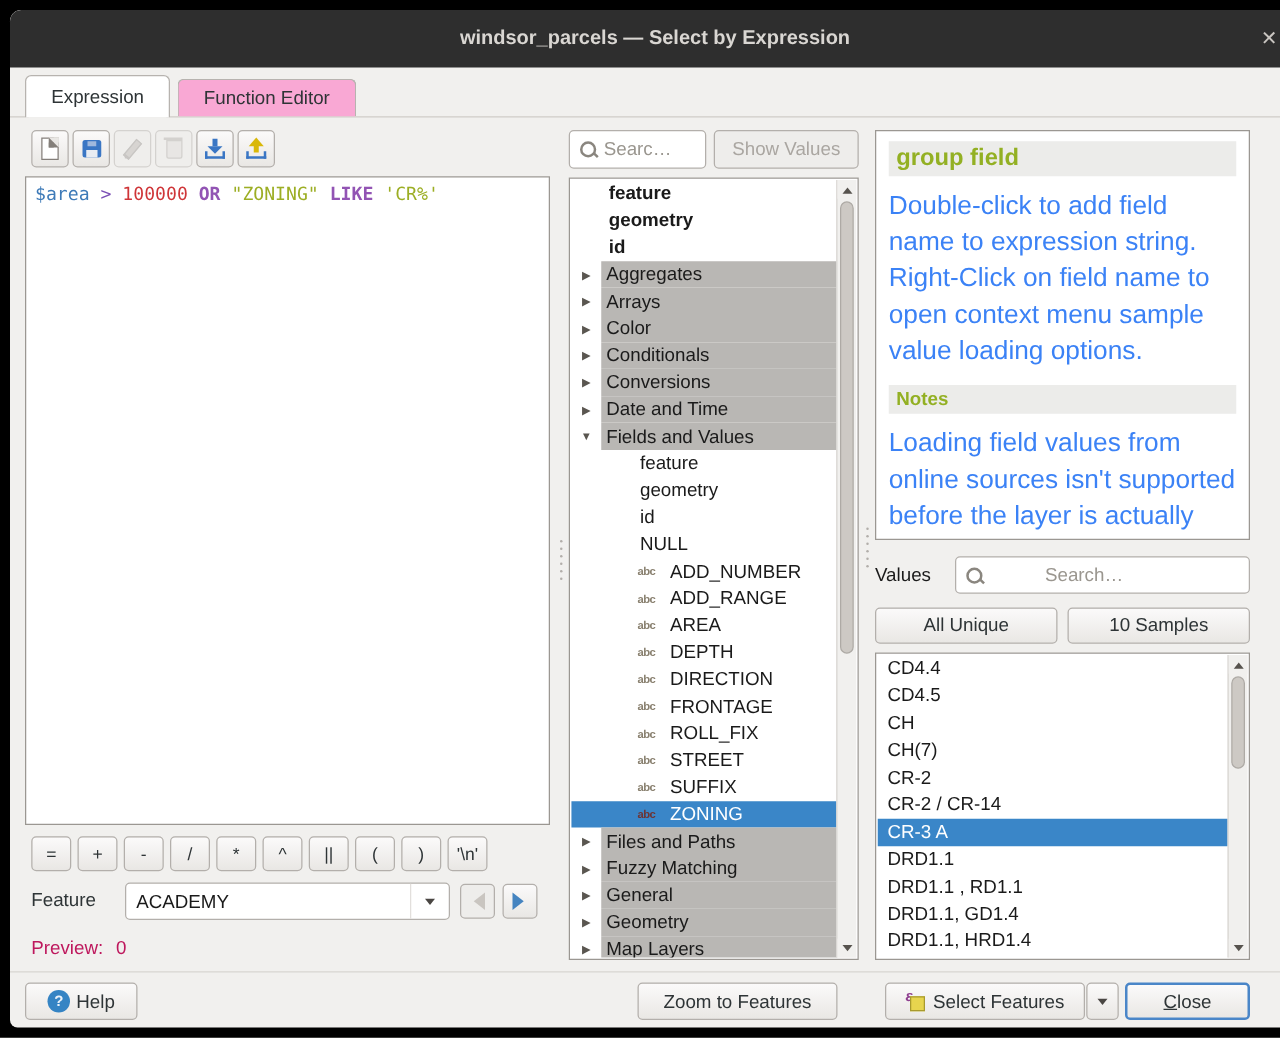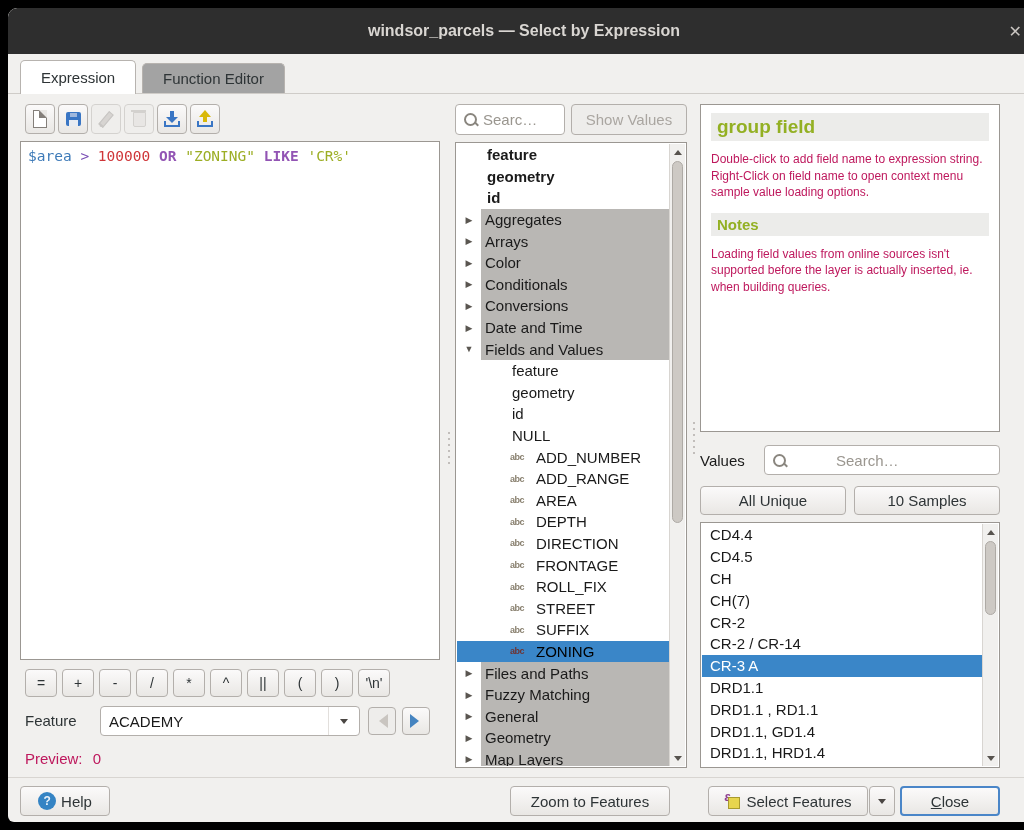--- a/index.html
+++ b/index.html
@@ -8,21 +8,21 @@
     background:#f1f0ee;border-radius:9px 9px 6px 6px;overflow:hidden;padding-left:24px;}
   
   .titlebar{position:absolute;left:0;top:0;right:0;height:46px;background:#2e2e2e;
     border-radius:9px 9px 0 0;display:flex;align-items:center;justify-content:center;}
   .titlebar .title{color:#d9d6d2;font-size:16px;font-weight:bold;}
   .close-x{position:absolute;right:18px;top:0;height:46px;display:flex;align-items:center;
     color:#c9c5c1;font-size:16px;cursor:pointer;}
   
   .tabbar{position:absolute;left:0;top:52px;right:0;height:33px;border-bottom:1px solid #cfccc8;}
   .tab{position:absolute;top:3px;height:29px;padding:0 20px;display:flex;align-items:center;
-    font-size:15px;color:#2e3436;background:#a3a3a3;border:1px solid #b7b3af;
+    font-size:15px;color:#2e3436;background:#f9a8d4;border:1px solid #b7b3af;
     border-bottom:none;border-radius:5px 5px 0 0;}
   .tab.active{top:0;height:33px;background:#ffffff;z-index:2;}
   .tab.t1{left:12px;}
   .tab.t2{left:134px;}
   
   .btn{box-sizing:border-box;display:flex;align-items:center;justify-content:center;
     background:linear-gradient(#fbfafa,#e9e7e4);border:1px solid #b3afab;border-radius:4px;
     font-size:15px;color:#2e3436;cursor:pointer;}
   .btn.disabled{color:#aaa6a1;background:#eeedeb;cursor:default;}
   
@@ -75,36 +75,36 @@
   .panel-list{position:absolute;background:#fff;border:1px solid #9b9792;box-sizing:border-box;overflow:hidden;}
   #fn-tree{left:447px;top:134px;width:232px;height:626px;}
   .fn-rows{position:absolute;left:1px;top:1px;right:16px;bottom:1px;overflow:hidden;}
   .fn-row{height:21.6px;display:flex;align-items:center;font-size:15px;color:#1a1a1a;}
   .fn-row .tri{width:24px;text-align:center;font-size:9px;color:#5a5650;flex:none;}
   .fn-row .band{flex:1;height:100%;display:flex;align-items:center;background:#b9b7b4;padding-left:4px;}
   .fn-row.special .lbl{font-weight:bold;margin-left:30px;}
   .fn-row.child .lbl{margin-left:55px;}
   .fn-row.field .abc{margin-left:53px;width:26px;font-size:9px;font-weight:bold;color:#89806f;letter-spacing:-.5px;flex:none;}
   .fn-row.selected{background:#3a86c8;}
-  .fn-row.selected .lbl{color:#000000;}
+  .fn-row.selected .lbl{color:#ffffff;}
   .fn-row.selected .abc{color:#6e3434;}
   
   .sbar{position:absolute;top:1px;bottom:1px;right:1px;width:15px;background:#f1f0ee;border-left:1px solid #d8d5d1;}
   .sb-btn{position:absolute;left:0;right:0;height:15px;display:flex;align-items:center;justify-content:center;background:#f1f0ee;}
   .sb-btn.up{top:0;}
   .sb-btn.down{bottom:0;}
   .sb-tri-up{width:0;height:0;border:4px solid transparent;border-bottom:5px solid #57534e;margin-bottom:3px;}
   .sb-tri-down{width:0;height:0;border:4px solid transparent;border-top:5px solid #57534e;margin-top:3px;}
   .sb-thumb{position:absolute;left:2px;right:2px;background:#cdc9c4;border:1px solid #aeaaa5;border-radius:6px;}
   
   .helpbox{position:absolute;left:692px;top:96px;width:300px;height:328px;background:#fff;
     border:1px solid #9b9792;box-sizing:border-box;padding:8px 10px;overflow:hidden;}
   .help-h1{font-size:19px;font-weight:bold;color:#93b023;background:#ececea;padding:3px 6px;margin-bottom:10px;}
   .help-h2{font-size:15px;font-weight:bold;color:#93b023;background:#ececea;padding:3px 6px;margin:12px 0 10px;}
-  .help-p{font-size:12px;color:#be185d;line-height:1.38;margin:0;}
+  .help-p{font-size:21px;color:#3b82f6;line-height:1.38;margin:0;}
   
   .values-label{position:absolute;left:692px;top:444px;font-size:15px;color:#1a1a1a;}
   #values-search{left:756px;top:437px;width:236px;height:30px;gap:44px;}
   #fn-search{left:447px;top:96px;width:110px;height:31px;}
   #btn-show-values{position:absolute;left:563px;top:96px;width:116px;height:31px;}
   #btn-all-unique{position:absolute;left:692px;top:478px;width:146px;height:29px;}
   #btn-samples{position:absolute;left:846px;top:478px;width:146px;height:29px;}
   #values-list{left:692px;top:514px;width:300px;height:246px;}
   .val-rows{position:absolute;left:1px;top:1px;right:16px;bottom:1px;overflow:hidden;}
   .val-row{height:21.8px;display:flex;align-items:center;padding-left:8px;font-size:15px;color:#1a1a1a;}

